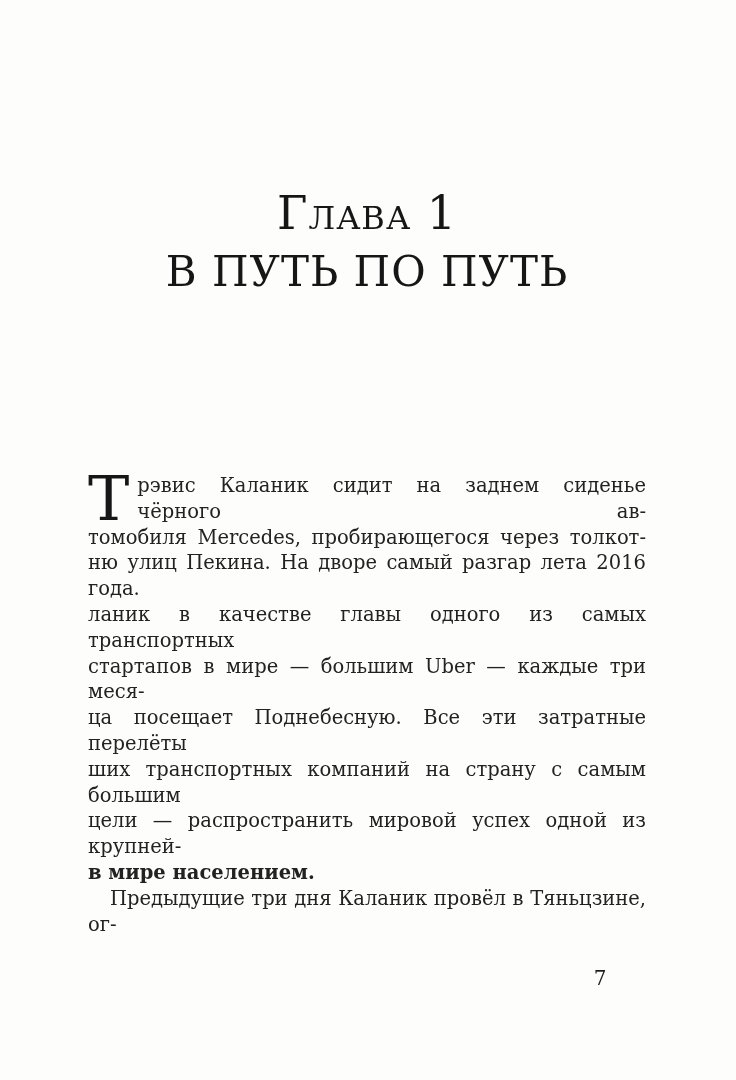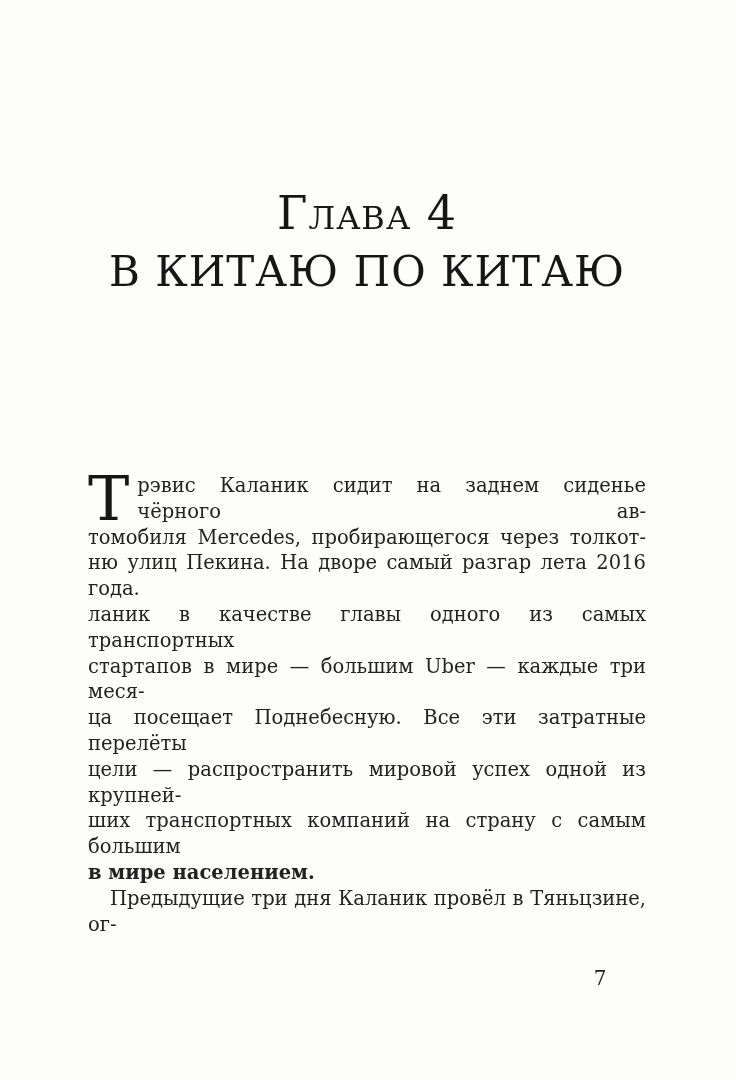--- a/index.html
+++ b/index.html
@@ -79,36 +79,36 @@
     line-height: 25px;
     color: #1e1e1e;
   }
 </style>
 </head>
 <body>
 
 <div class="book-page">
 
   <div class="chapter-heading">
-    <div class="chapter-number">Глава 4</div>
-    <div class="chapter-title">В КИТАЮ ПО КИТАЮ</div>
+    <div class="chapter-number">Глава 1</div>
+    <div class="chapter-title">В ПУТЬ ПО ПУТЬ</div>
   </div>
 
   <div class="body-text">
 
     <div class="paragraph">
       <span class="drop-cap">Т</span>
       <div class="text-line">рэвис Каланик сидит на заднем сиденье чёрного ав-</div>
       <div class="text-line">томобиля Mercedes, пробирающегося через толкот-</div>
       <div class="text-line">ню улиц Пекина. На дворе самый разгар лета 2016 года.</div>
       <div class="text-line">ланик в качестве главы одного из самых транспортных</div>
       <div class="text-line">стартапов в мире — большим Uber — каждые три меся-</div>
       <div class="text-line">ца посещает Поднебесную. Все эти затратные перелёты</div>
+      <div class="text-line">ших транспортных компаний на страну с самым большим</div>
       <div class="text-line">цели — распространить мировой успех одной из крупней-</div>
-      <div class="text-line">ших транспортных компаний на страну с самым большим</div>
       <div class="text-line no-stretch">в мире населением.</div>
     </div>
 
     <div class="paragraph">
       <div class="text-line indent">Предыдущие три дня Каланик провёл в Тяньцзине, ог-</div>
 
     </div>
 
   </div>
 

